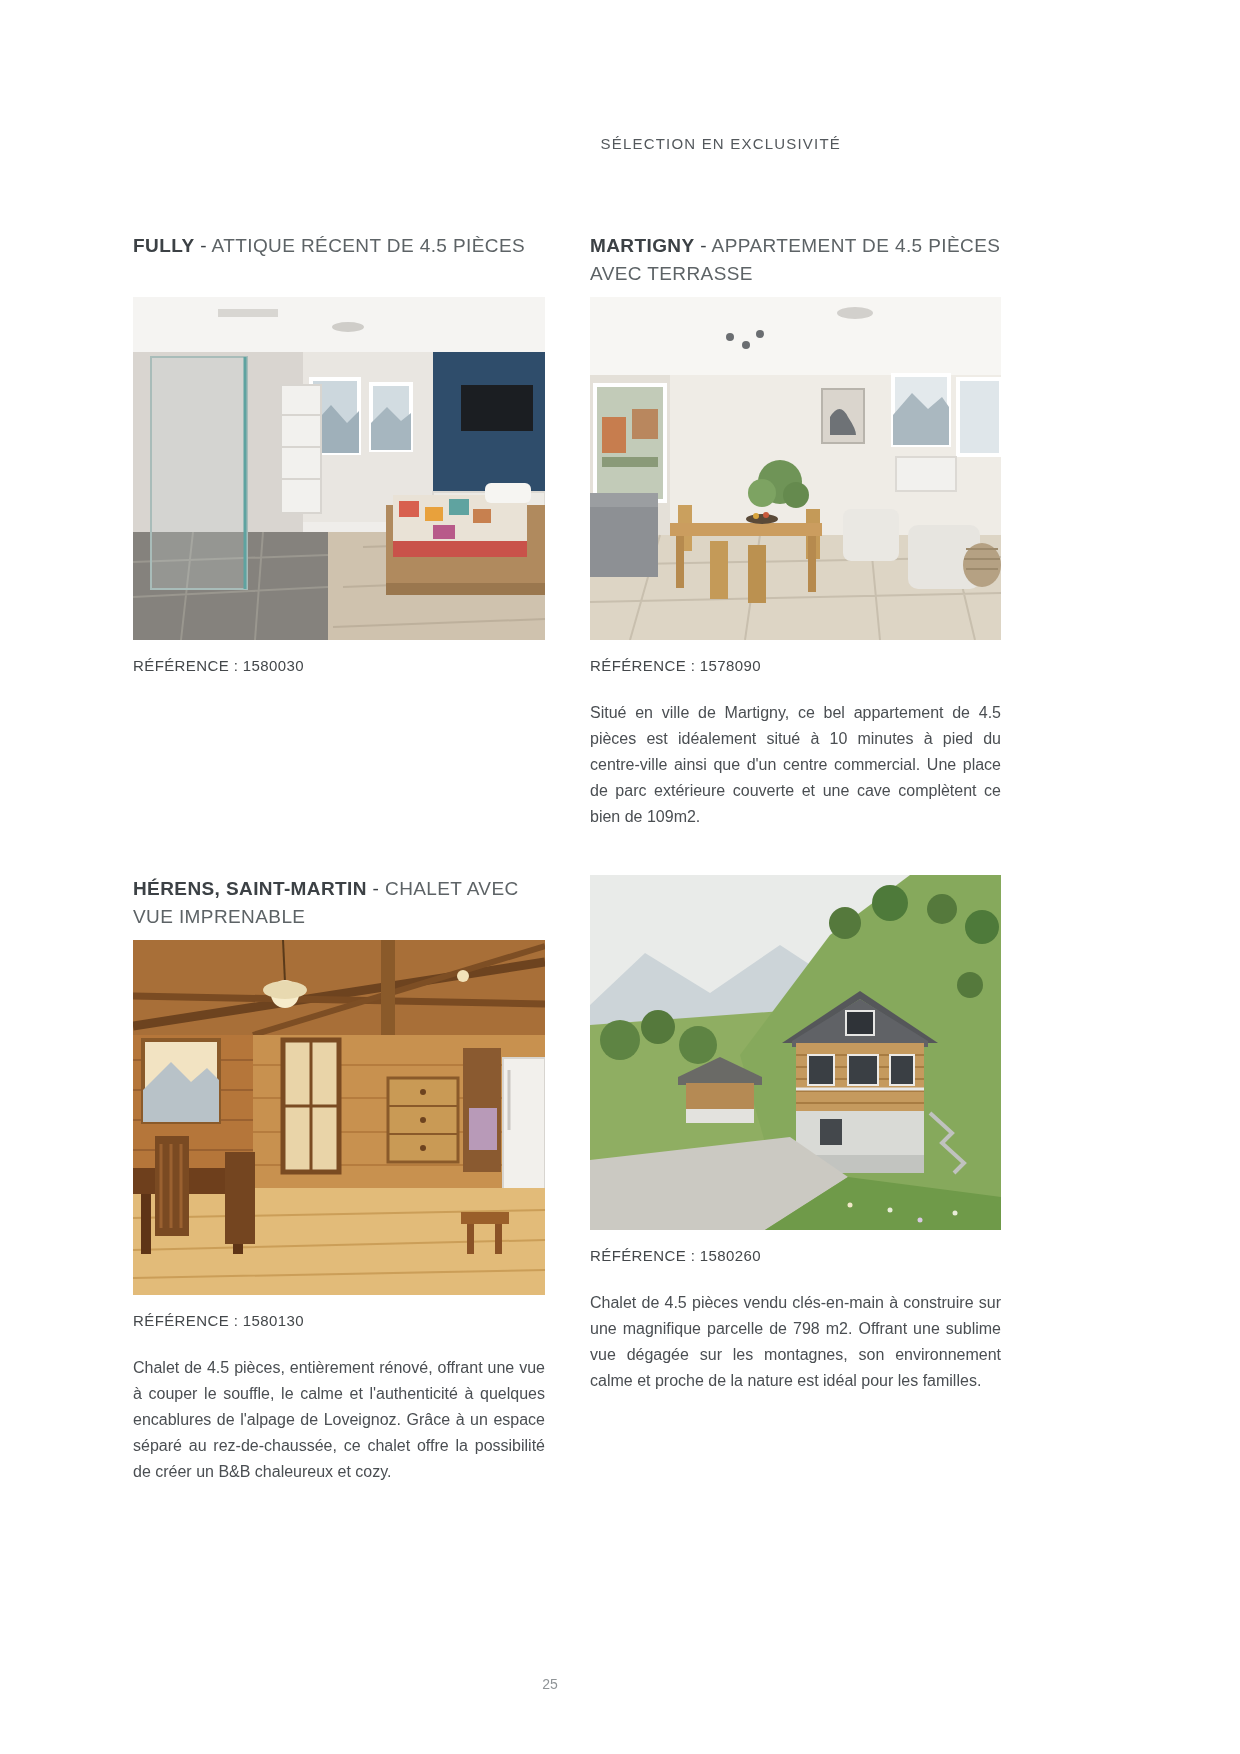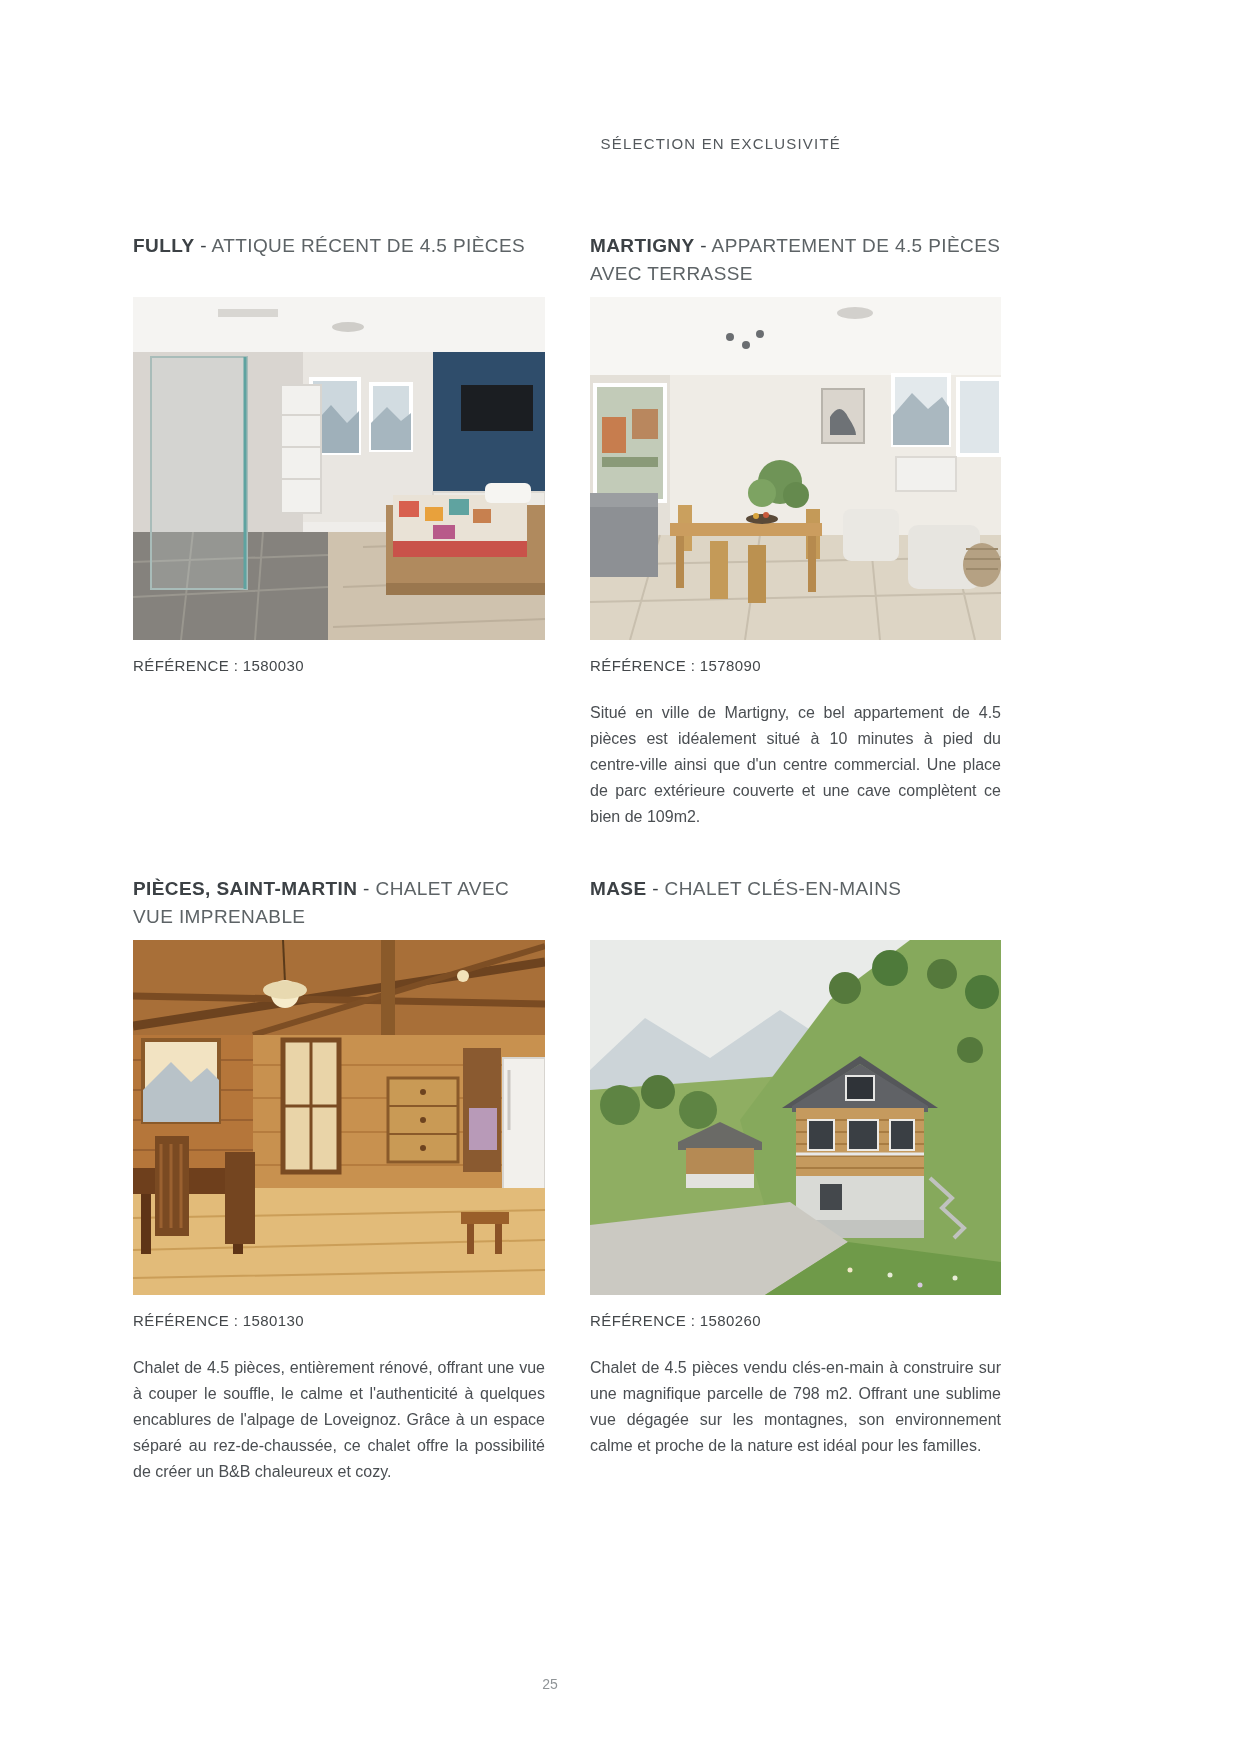--- a/index.html
+++ b/index.html
@@ -143,21 +143,21 @@
           <ellipse cx="392" cy="268" rx="19" ry="22" fill="#b5a183"></ellipse>
           <path d="M376 252 h32 M374 262 h36 M376 272 h32" stroke="#9d8a6c" stroke-width="2"></path>
         </svg>
       </div>
       <div class="ref">RÉFÉRENCE : 1578090</div>
       <div class="desc">Situé en ville de Martigny, ce bel appartement de 4.5 pièces est idéalement situé à 10 minutes à pied du centre-ville ainsi que d'un centre commercial. Une place de parc extérieure couverte et une cave complètent ce bien de 109m2.</div>
     </div>
 
     <div class="card">
       <div class="card-title">
-        <span class="loc">PIÈCES, SAINT-MARTIN</span>
+        <span class="loc">HÉRENS, SAINT-MARTIN</span>
         <span class="sep">-</span>
         <span class="rest">CHALET AVEC VUE IMPRENABLE</span>
       </div>
       <div class="photo photo-tall">
         <svg viewBox="0 0 412 355" preserveAspectRatio="none">
           <rect width="412" height="355" fill="#c08245"></rect>
           <rect width="412" height="95" fill="#a86f38"></rect>
           <path d="M0 86 L412 22" stroke="#6d431f" stroke-width="9"></path>
           <path d="M0 56 L412 64" stroke="#7a4b22" stroke-width="7"></path>
           <path d="M120 95 L412 6" stroke="#7d4e24" stroke-width="6"></path>
@@ -195,25 +195,20 @@
           <rect x="328" y="272" width="48" height="12" fill="#9a5f2a"></rect>
           <rect x="334" y="284" width="7" height="30" fill="#8a5226"></rect>
           <rect x="362" y="284" width="7" height="30" fill="#8a5226"></rect>
         </svg>
       </div>
       <div class="ref">RÉFÉRENCE : 1580130</div>
       <div class="desc">Chalet de 4.5 pièces, entièrement rénové, offrant une vue à couper le souffle, le calme et l'authenticité à quelques encablures de l'alpage de Loveignoz. Grâce à un espace séparé au rez-de-chaussée, ce chalet offre la possibilité de créer un B&amp;B chaleureux et cozy.</div>
     </div>
 
     <div class="card">
-      <div class="card-title">
-        <span class="loc">MASE</span>
-        <span class="sep">-</span>
-        <span class="rest">CHALET CLÉS-EN-MAINS</span>
-      </div>
       <div class="photo photo-tall">
         <svg viewBox="0 0 411 355" preserveAspectRatio="none">
           <rect width="411" height="355" fill="#e9ebe9"></rect>
           <path d="M0 130 L55 78 L120 118 L190 70 L260 116 L330 80 L411 110 L411 160 L0 160 Z" fill="#ccd4d8"></path>
           <path d="M0 150 L411 120 L411 355 L0 355 Z" fill="#8fae62"></path>
           <path d="M320 0 L411 0 L411 355 L200 355 L150 180 L240 60 Z" fill="#86a95c"></path>
           <circle cx="255" cy="48" r="16" fill="#55793c"></circle>
           <circle cx="300" cy="28" r="18" fill="#4e7a3a"></circle>
           <circle cx="352" cy="34" r="15" fill="#55793c"></circle>
           <circle cx="392" cy="52" r="17" fill="#4e7a3a"></circle>

